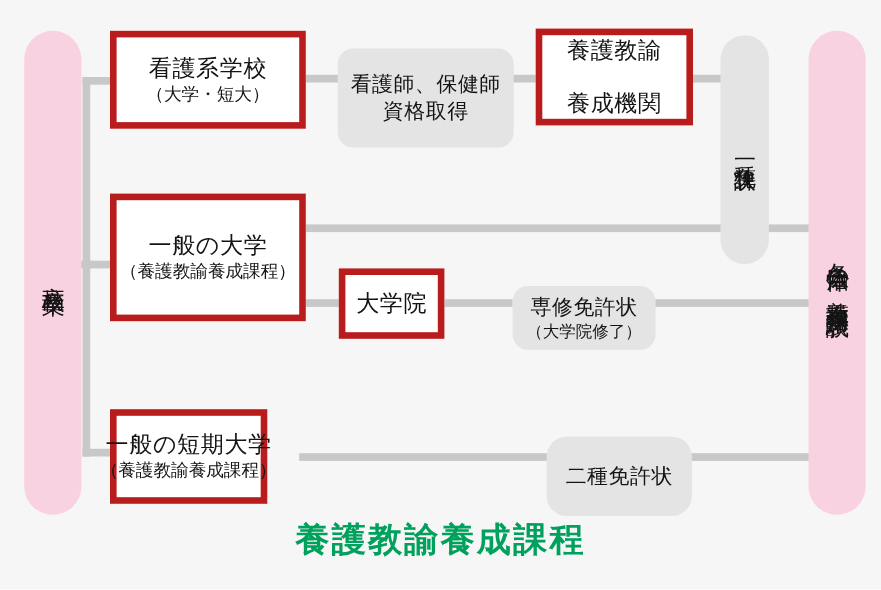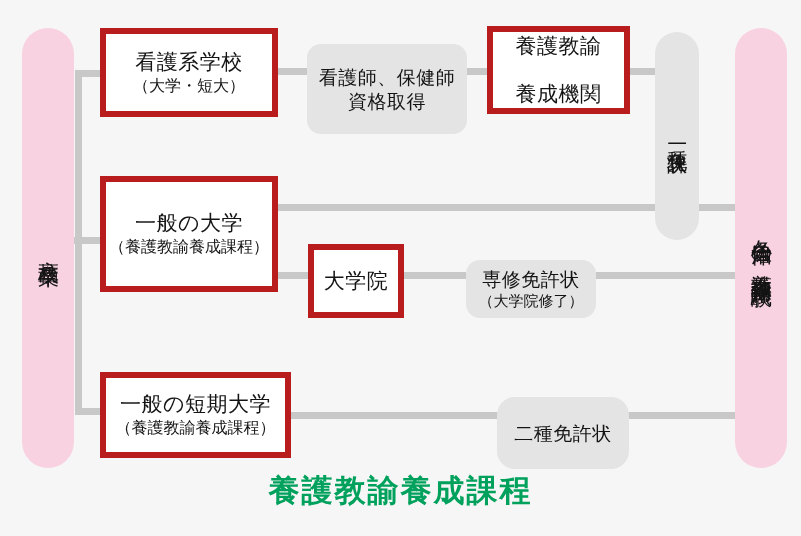--- a/index.html
+++ b/index.html
@@ -159,30 +159,30 @@
 
   <div class="node greybar" style="left:655px; top:32px; width:44px; height:208px;">
     <span class="vlabel">一種免許状</span>
   </div>
 
   <div class="node pinkbox" style="left:100px; top:176px; width:178px; height:116px;">
     <span class="line-main">一般の大学</span>
     <span class="line-sub">（養護教諭養成課程）</span>
   </div>
 
-  <div class="node pinkbox" style="left:308px; top:244px; width:96px; height:74px;">
+  <div class="node pinkbox" style="left:308px; top:244px; width:96px; height:64px;">
     <span class="line-main">大学院</span>
   </div>
 
   <div class="node greybox" style="left:466px; top:240px; width:130px; height:58px;">
     <span class="line-main">専修免許状</span>
     <span class="line-sub">（大学院修了）</span>
   </div>
 
-  <div class="node pinkbox" style="left:100px; top:372px; width:191px; height:86px;">
+  <div class="node pinkbox" style="left:100px; top:372px; width:143px; height:86px;">
     <span class="line-main">一般の短期大学</span>
     <span class="line-sub">（養護教諭養成課程）</span>
   </div>
 
   <div class="node greybox" style="left:497px; top:377px; width:132px; height:72px;border-radius:18px;">
     <span class="line-main">二種免許状</span>
   </div>
 
   <div class="node pinkbar" style="left:735px; top:28px; width:52px; height:440px;">
     <span class="vlabel">各自治体の養護教諭採用試験</span>

